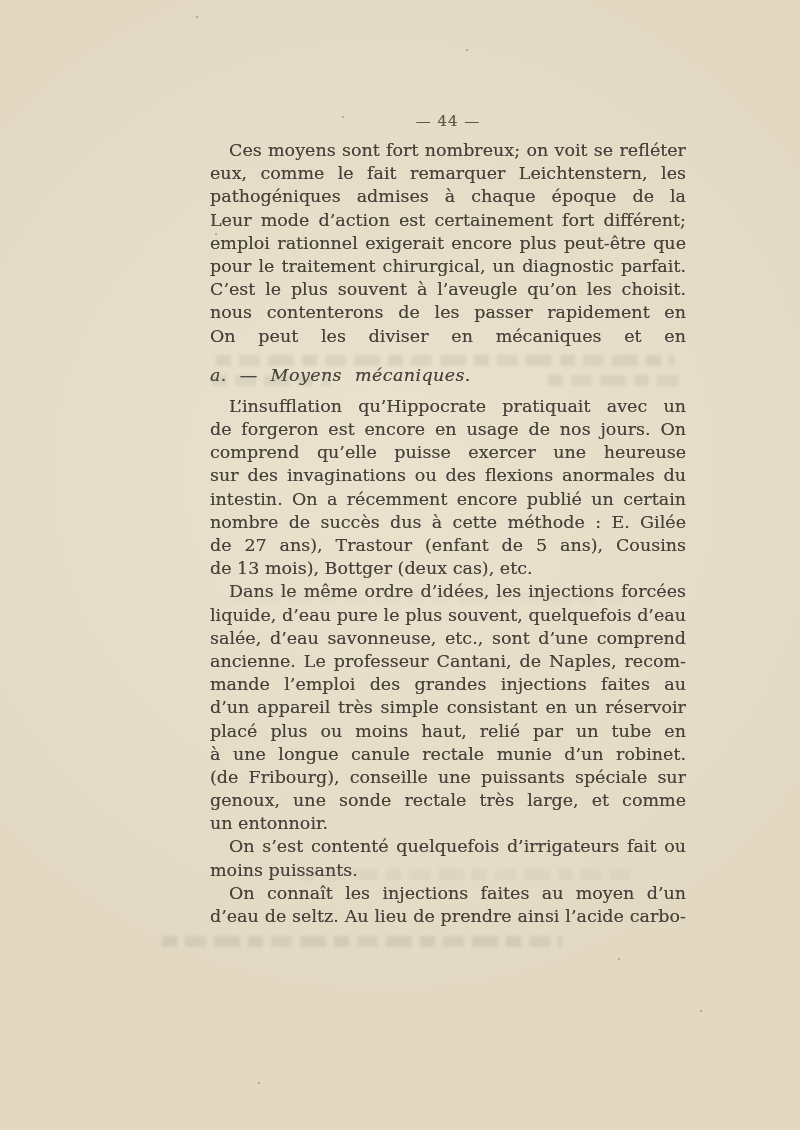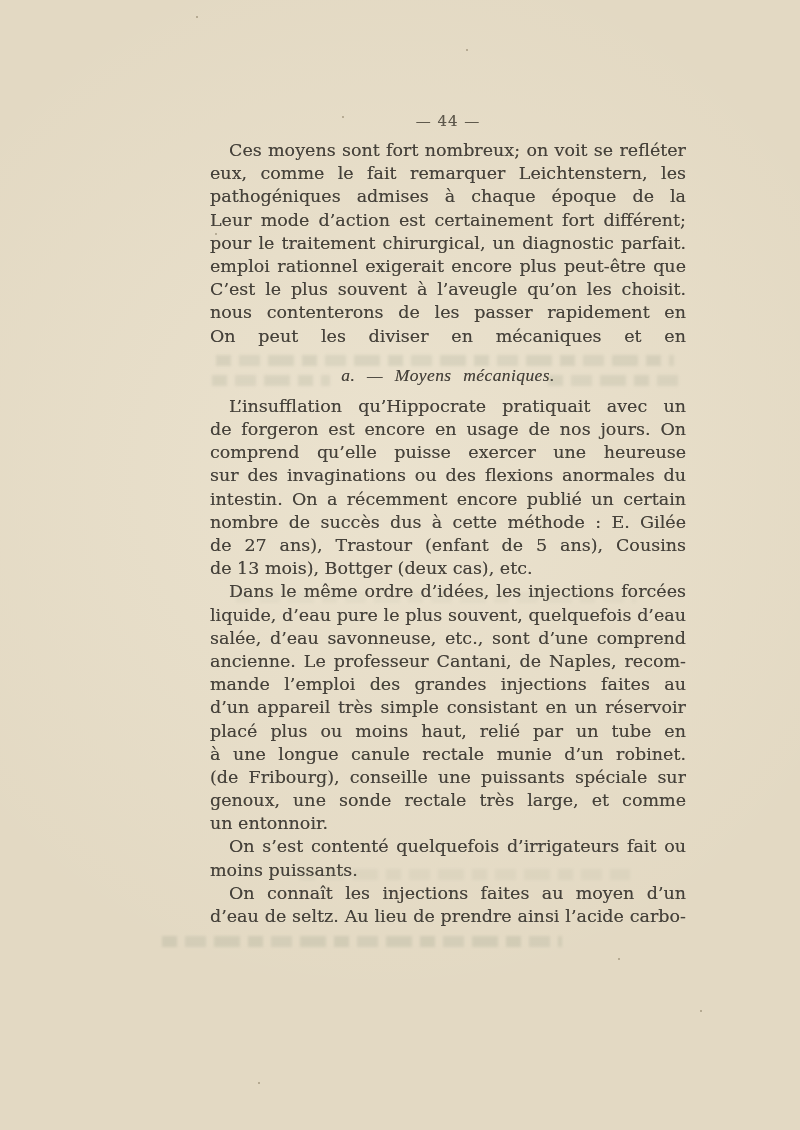--- a/index.html
+++ b/index.html
@@ -28,22 +28,22 @@
   .paragraph{margin:0;}
   .line{
     height:23.2px;overflow:hidden;
     text-align:justify;
   }
   .line.jl{text-align-last:justify;}
   .line.ll{text-align-last:left;}
   .line.first{text-indent:19px;}
   .heading{
     height:23.2px;margin:16px 0 8px 0;
-    text-align:center;font-style:italic;
-    word-spacing:7px;letter-spacing:0.4px;font-family:Liberation Serif, serif;
+    text-align:left;font-style:italic;
+    word-spacing:7px;letter-spacing:0.4px;
   }
   .it{}
   
   .bleed{
     position:absolute;height:11px;pointer-events:none;
     filter:blur(1.8px);
     background:repeating-linear-gradient(90deg,
       rgba(128,138,116,0.38) 0 15px, rgba(128,138,116,0) 15px 23px,
       rgba(128,138,116,0.32) 23px 44px, rgba(128,138,116,0) 44px 52px,
       rgba(128,138,116,0.36) 52px 78px, rgba(128,138,116,0) 78px 86px);
@@ -64,22 +64,22 @@
 <div class="page">
 
   <div class="pagenum">— 44 —</div>
 
   <div class="text-block">
       <div class="paragraph">
         <div class="line jl first"><span>Ces moyens sont fort nombreux; on voit se refléter en</span></div>
         <div class="line jl"><span>eux, comme le fait remarquer Leichtenstern, les idées</span></div>
         <div class="line jl"><span>pathogéniques admises à chaque époque de la médecine.</span></div>
         <div class="line jl"><span>Leur mode d’action est certainement fort différent; leur</span></div>
+        <div class="line jl"><span>emploi rationnel exigerait encore plus peut-être que</span></div>
         <div class="line jl"><span>pour le traitement chirurgical, un diagnostic parfait.</span></div>
-        <div class="line jl"><span>emploi rationnel exigerait encore plus peut-être que</span></div>
         <div class="line jl"><span>C’est le plus souvent à l’aveugle qu’on les choisit. Nous</span></div>
         <div class="line jl"><span>nous contenterons de les passer rapidement en revue.</span></div>
         <div class="line jl"><span>On peut les diviser en mécaniques et en physiologiques.</span></div>
       </div>
       <div class="heading">a. — Moyens mécaniques.</div>
       <div class="paragraph">
         <div class="line jl first"><span class="it">L’insufflation</span><span> qu’Hippocrate pratiquait avec un soufflet</span></div>
         <div class="line jl"><span>de forgeron est encore en usage de nos jours. On</span></div>
         <div class="line jl"><span>comprend qu’elle puisse exercer une heureuse influence</span></div>
         <div class="line jl"><span>sur des invaginations ou des flexions anormales du gros</span></div>

